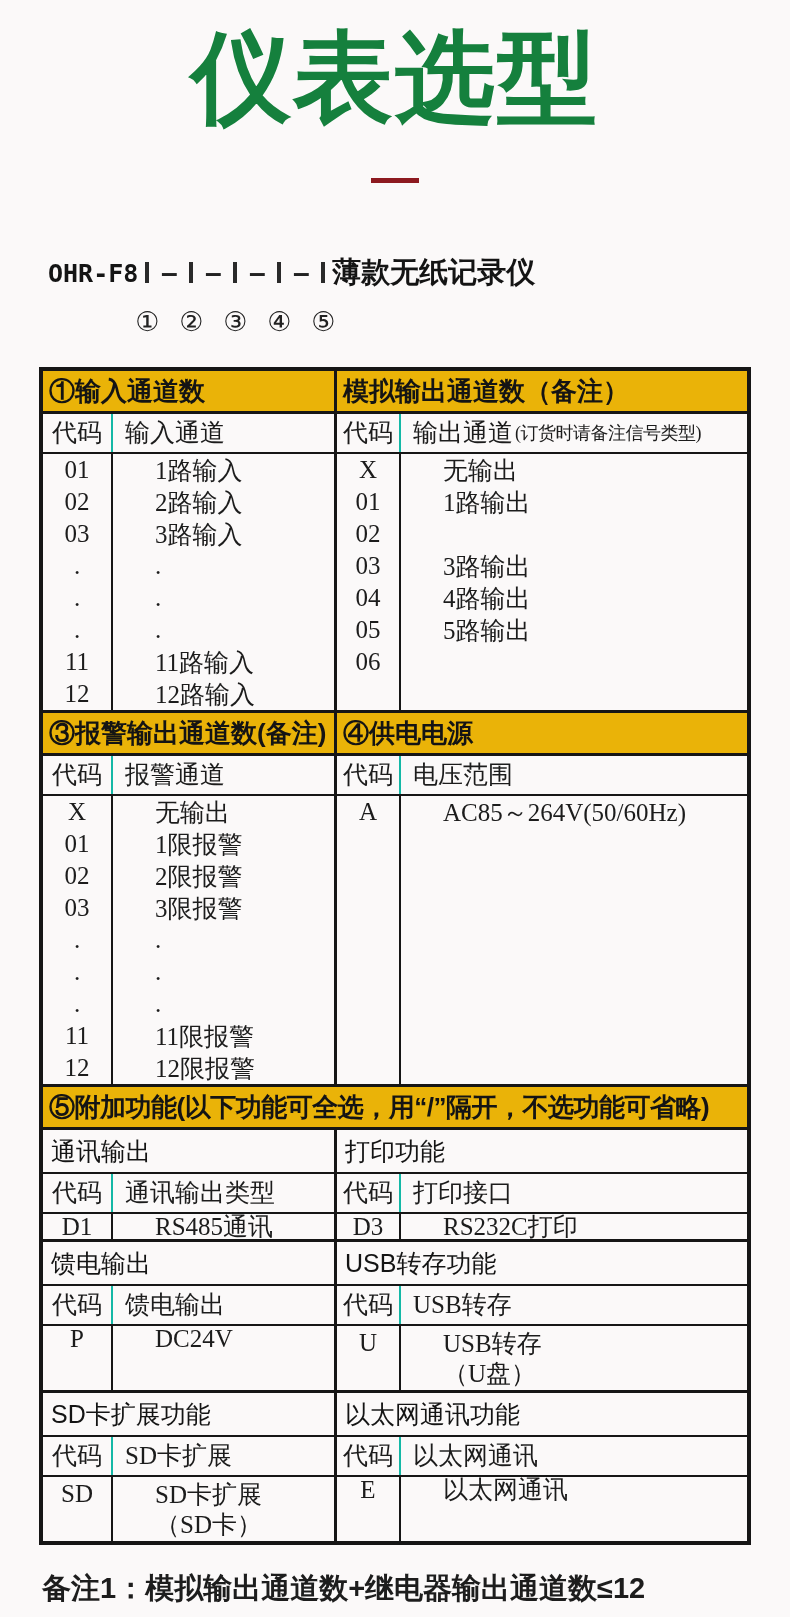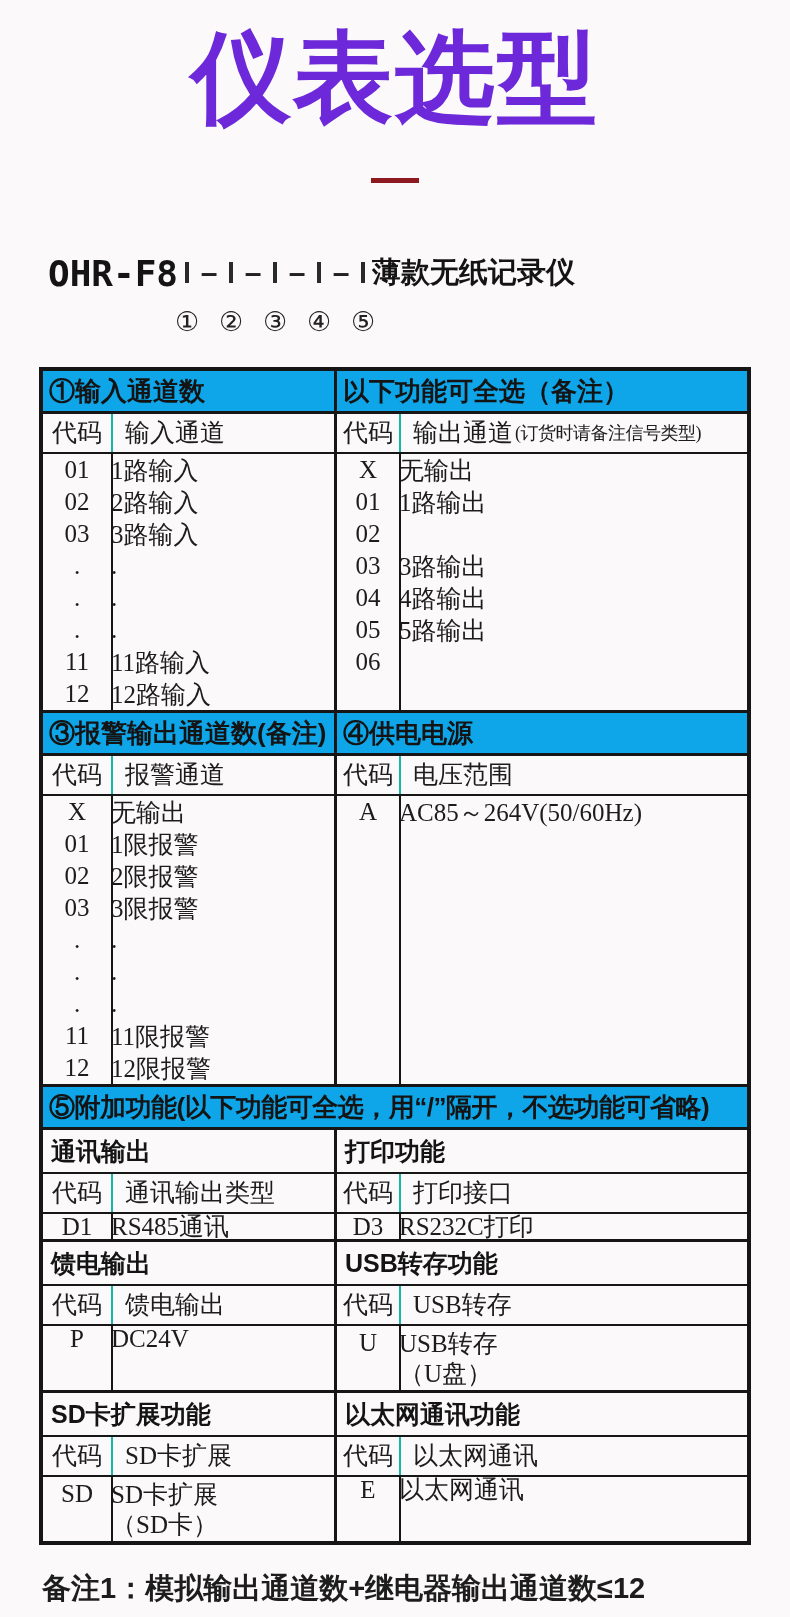--- a/index.html
+++ b/index.html
@@ -12,40 +12,40 @@
   }
   .page{position:relative;width:790px;height:1617px;}
 
   
   .page-title{
     margin:26px 0 0 0;
     text-align:center;
     font-size:100px;
     line-height:1.02;
     font-weight:900;
-    color:#6d28d9;
+    color:#15803d;
     letter-spacing:2px;
     font-family:"Liberation Sans", sans-serif;
   }
   .accent-line{
     width:48px;height:5px;
     margin:50px auto 0 auto;
     background:#8d1a20;
   }
 
   
   .model-line{
     margin:70px 0 0 48px;
     display:flex;
     align-items:center;
     height:40px;
   }
   .model-prefix{
     font-family:"DejaVu Sans Mono","Liberation Mono", monospace;
-    font-size:36px;
+    font-size:25px;
     font-weight:600;
     color:#141414;
     letter-spacing:0px;
     margin-right:5px;
   }
   .slot{position:relative;margin:0 2px;}
   .slot-box{
     width:26px;height:34px;
     border:2px solid #2a2a2a;
     background:transparent;
@@ -76,21 +76,21 @@
     margin:74px 0 0 39px;
     width:704px;
     border:4px solid #161616;
   }
   .band{display:flex;border-top:3px solid #161616;}
   .band.first{border-top:none;}
   .half-l{width:291px;border-right:3px solid #161616;display:flex;flex-direction:column;}
   .half-r{flex:1;display:flex;flex-direction:column;}
 
   .sec-head{
-    background:#0ea5e9;
+    background:#eab308;
     font-size:26px;font-weight:700;
     line-height:30px;
     padding:5px 6px;
     color:#141414;
     white-space:nowrap;
   }
   .sec-head.full{width:100%;box-sizing:border-box;letter-spacing:-0.5px;}
 
   .subhead{
     display:flex;
@@ -124,25 +124,25 @@
   }
   .rows::before{
     content:'';
     position:absolute;left:68px;top:0;bottom:0;width:2px;
     background:#161616;
   }
   .half-r .rows::before{left:62px;}
   .row{display:flex;height:32px;align-items:center;}
   .row .c{width:68px;flex:none;text-align:center;}
   .half-r .row .c{width:62px;}
-  .row .v{flex:1;padding-left:0;white-space:nowrap;}
+  .row .v{flex:1;padding-left:0;white-space:nowrap;margin-left:44px;}
 
   
   .sub-title{
-    font-size:25px;font-weight:700;
+    font-size:25px;font-weight:400;
     line-height:30px;
     padding:6px 0 6px 8px;
     border-bottom:2px solid #161616;
     color:#141414;
   }
   .subhead.lined{border-bottom:2px solid #161616;}
   .rows.s5 .row{height:25px;}
   .rows.s5 .row.multi{
     height:64px;
     align-items:flex-start;
@@ -202,21 +202,21 @@
     <span class="model-suffix">薄款无纸记录仪</span>
   </div>
 
   <div class="spec-table">
 
     <div class="band first">
       <div class="half-l">
         <div class="sec-head">①输入通道数</div>
       </div>
       <div class="half-r">
-        <div class="sec-head">以下功能可全选（备注）</div>
+        <div class="sec-head">模拟输出通道数（备注）</div>
       </div>
     </div>
 
     <div class="band">
       <div class="half-l">
         <div class="subhead">
           <div class="c">代码</div>
           <div class="v">输入通道</div>
         </div>
         <div class="rows">

